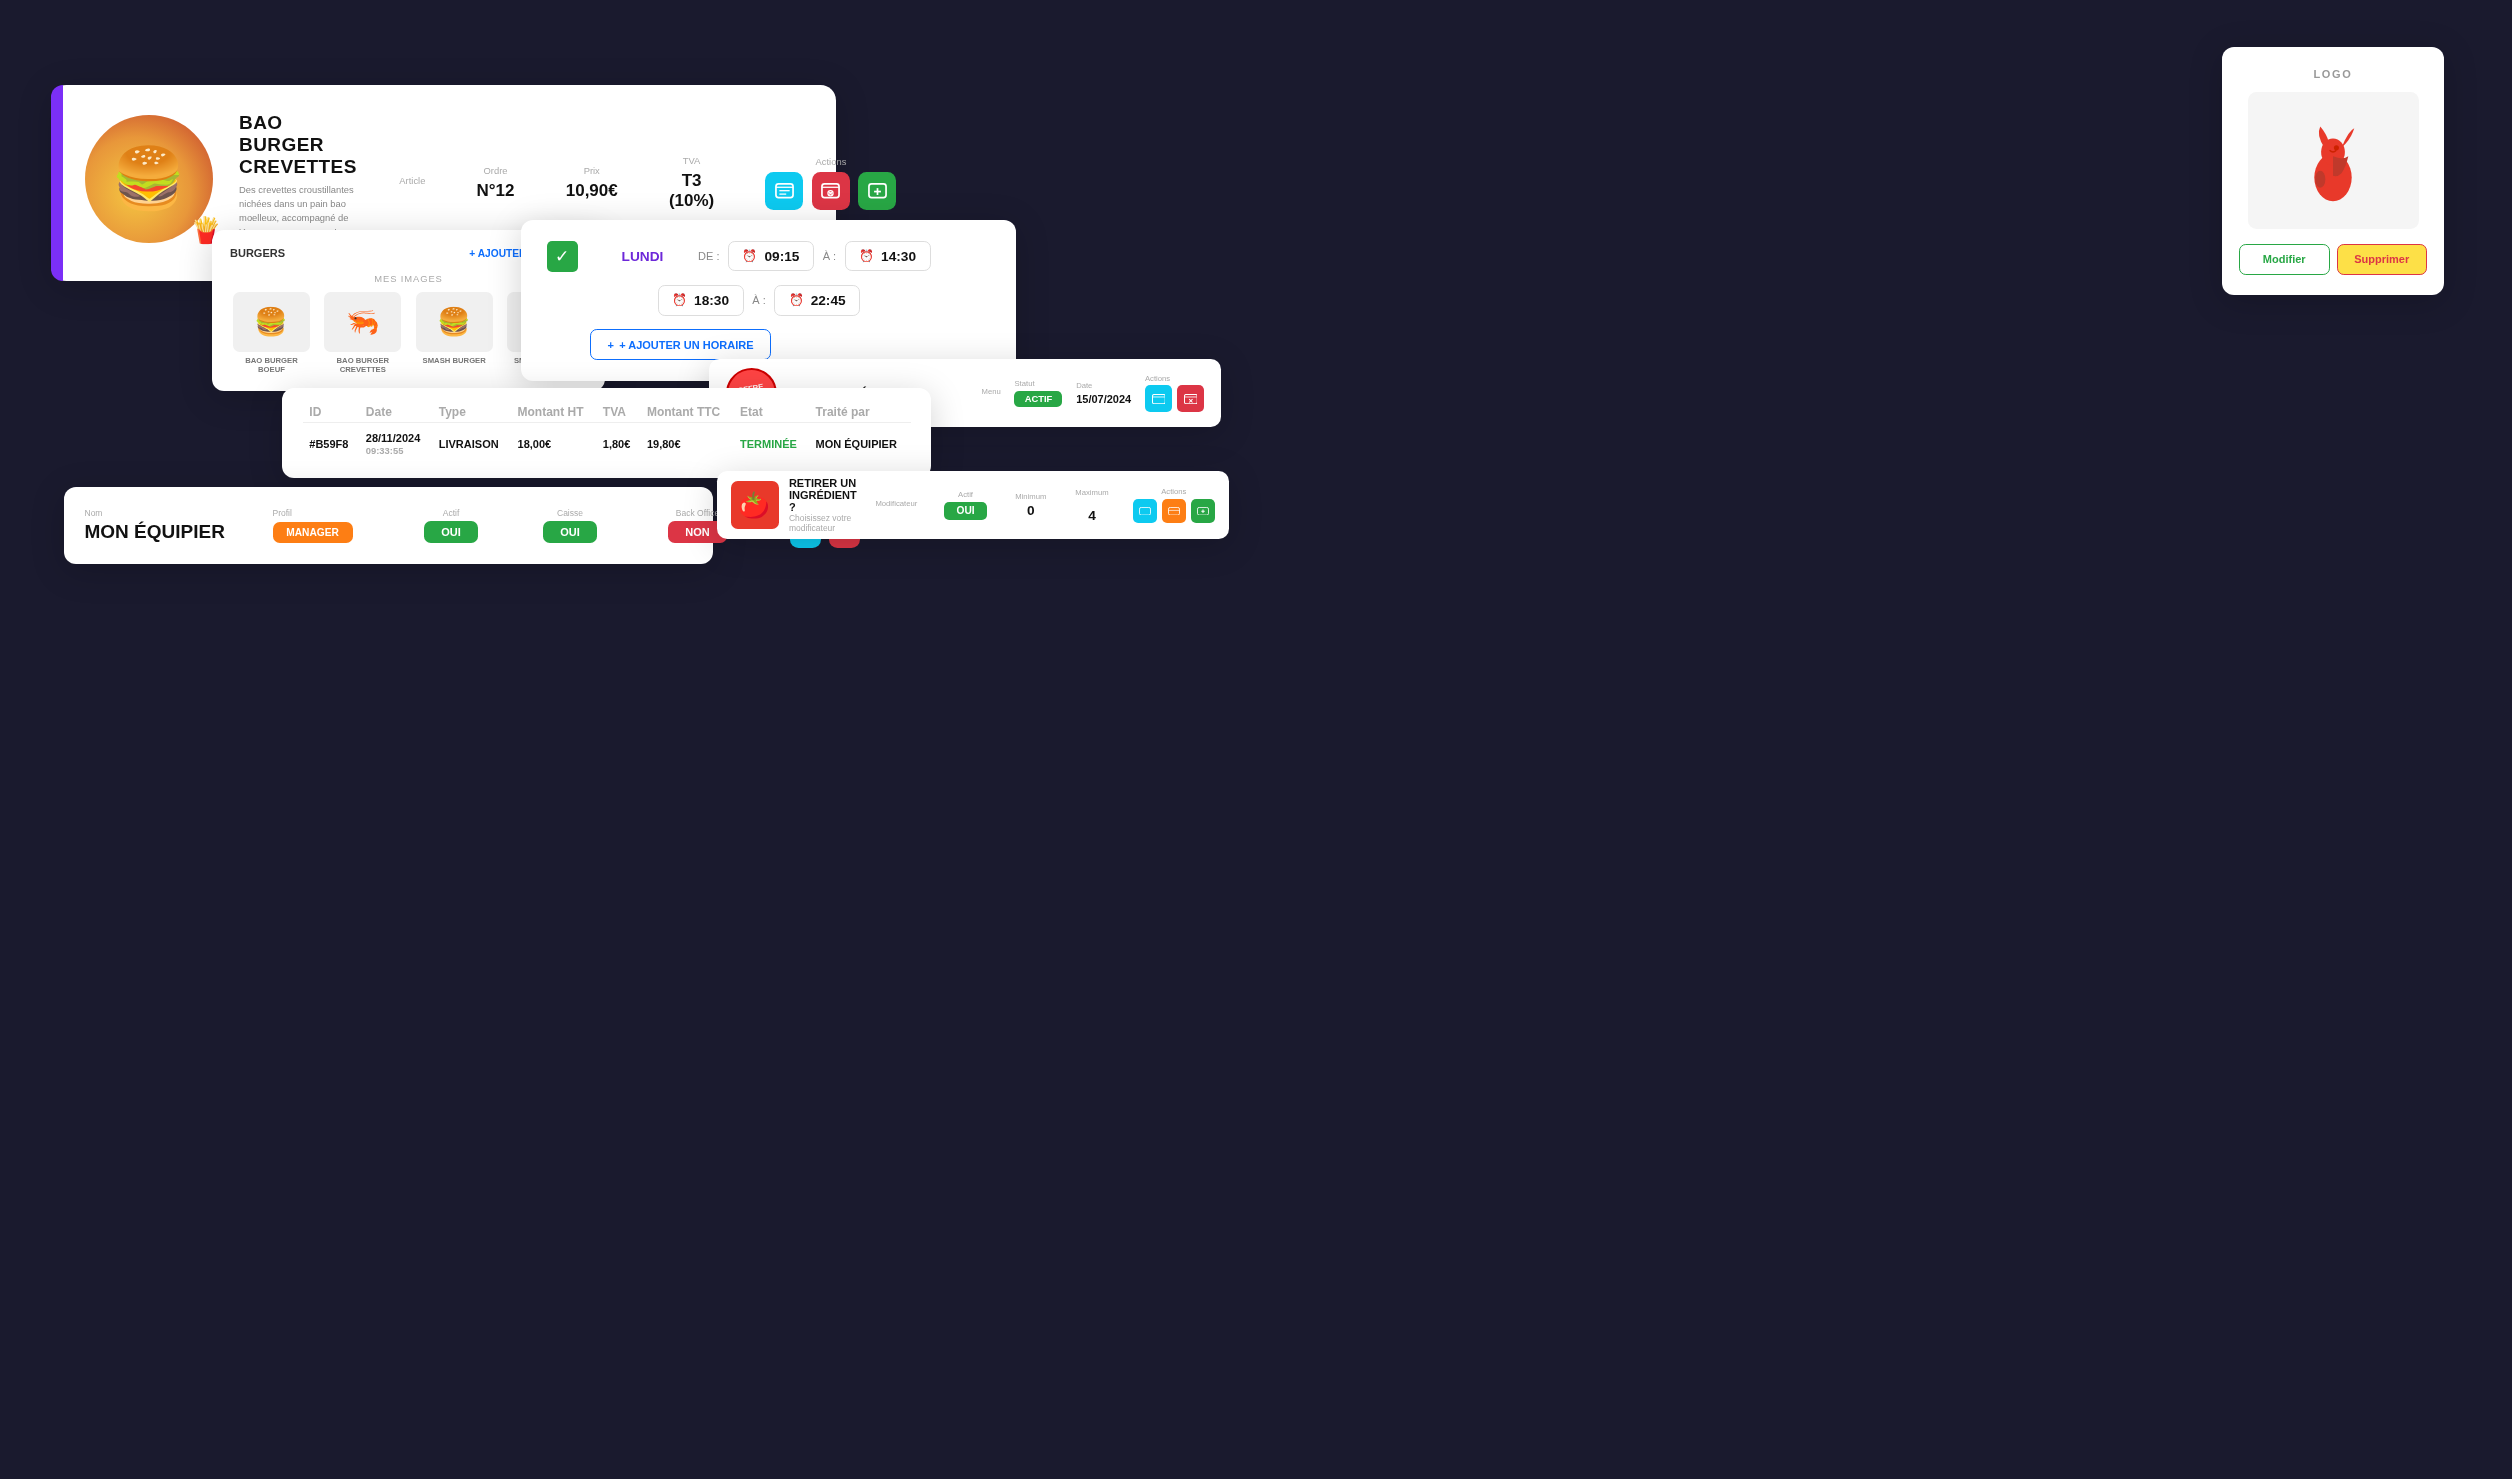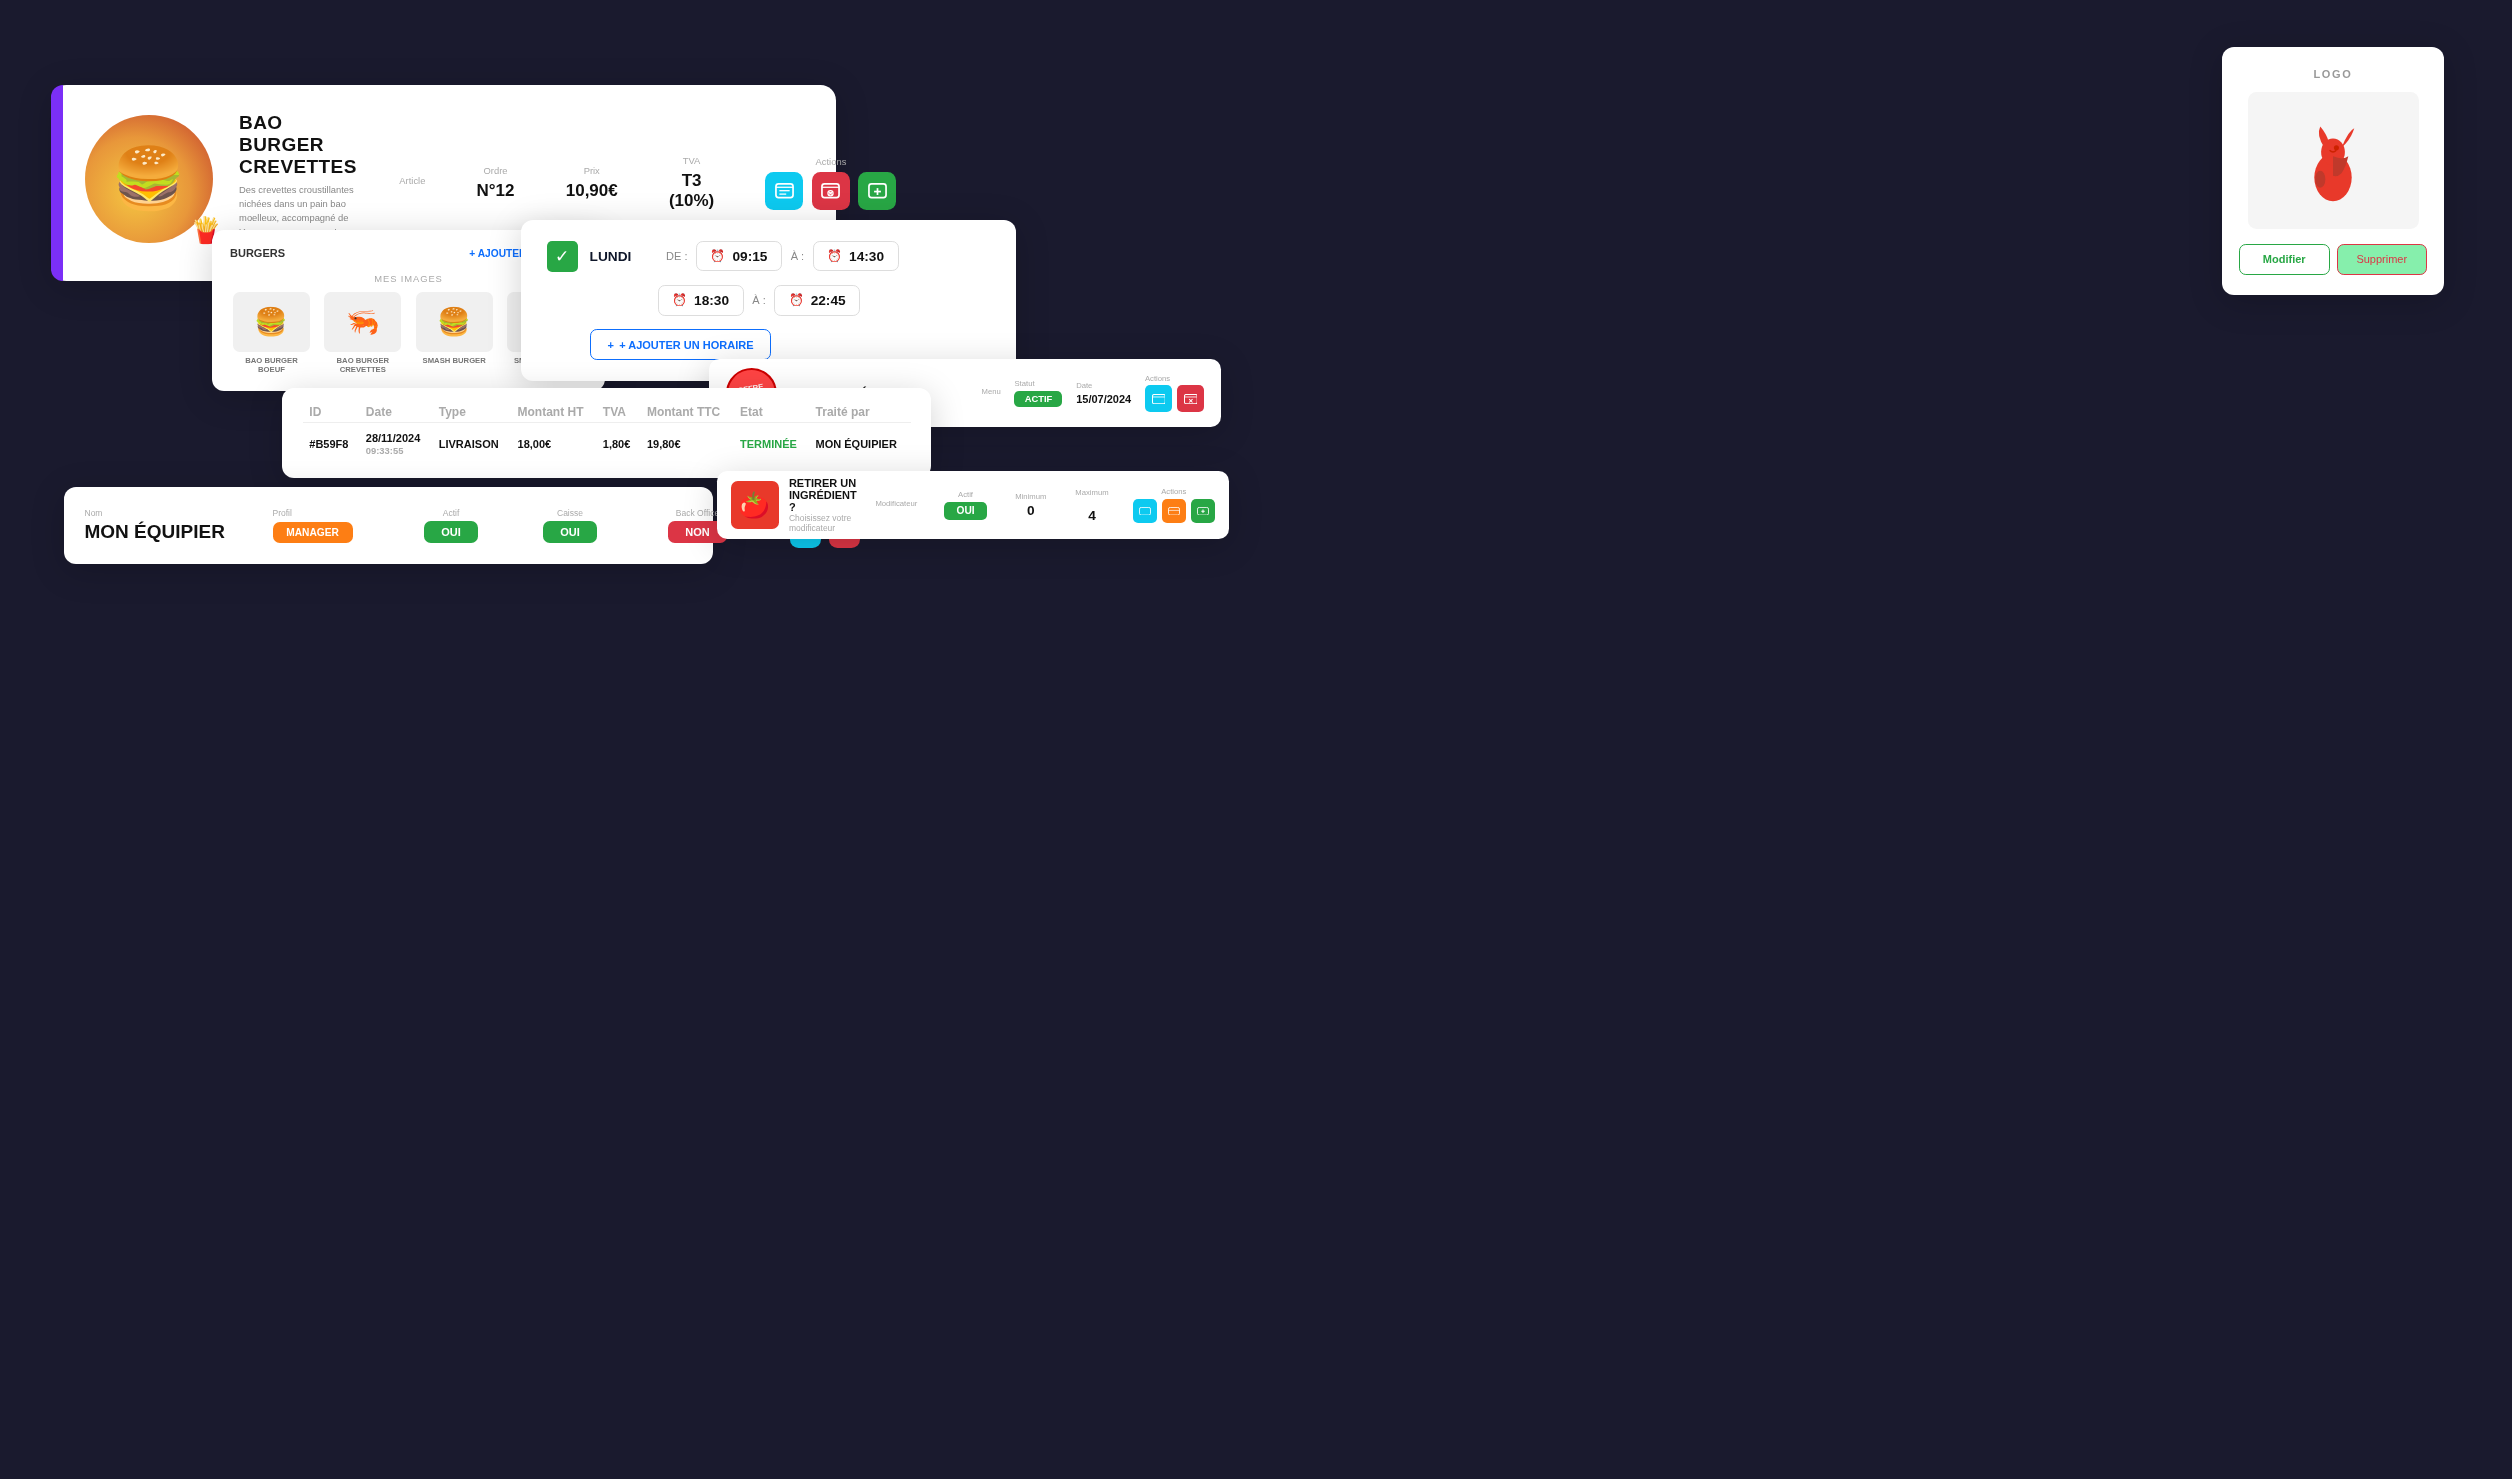--- a/index.html
+++ b/index.html
@@ -161,24 +161,24 @@
       border-radius: 6.8px;
       font-size: 11px;
       font-weight: 700;
       cursor: pointer;
     }
     .btn-outline-red {
       flex: 1;
       padding: 8.5px;
       border: 1.7px solid #dc3545;
       color: #dc3545;
-      background: #86efac;
-      border-radius: 6.8px;
-      font-size: 11px;
-      font-weight: 400;
+      background: #fde047;
+      border-radius: 6.8px;
+      font-size: 11px;
+      font-weight: 700;
       cursor: pointer;
     }
 
     
     #card-images {
       left: 212px;
       top: 230px;
       width: 393px;
       padding: 17px 18px;
       border-radius: 12px;
@@ -264,22 +264,23 @@
       align-items: center;
       justify-content: center;
       color: white;
       font-size: 17px;
       flex-shrink: 0;
       margin-right: 12px;
     }
     .day-label {
       font-size: 13.7px;
       font-weight: 700;
-      color: #0f172a;
+      color: #6d28d9;
       width: 68px;
+      margin-left: 32px;
     }
     .de-label {
       font-size: 11px;
       color: #888;
       margin: 0 8.5px;
     }
     .time-box {
       border: 1.3px solid #ddd;
       border-radius: 6.8px;
       padding: 6.8px 13.7px;

